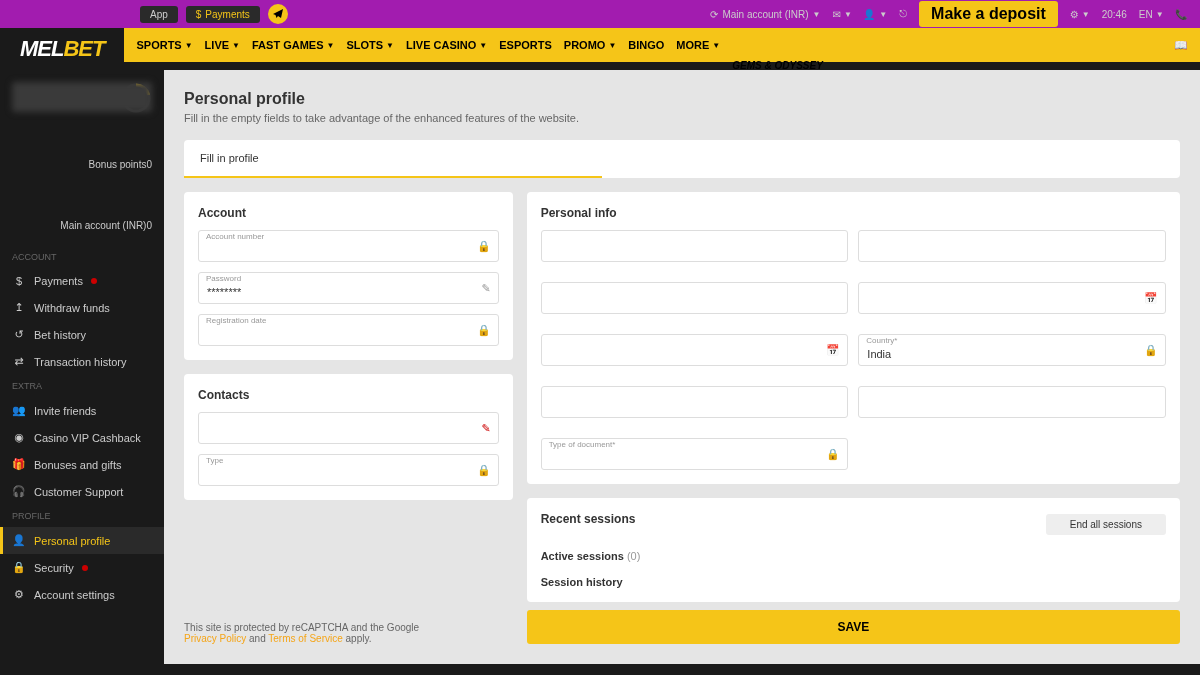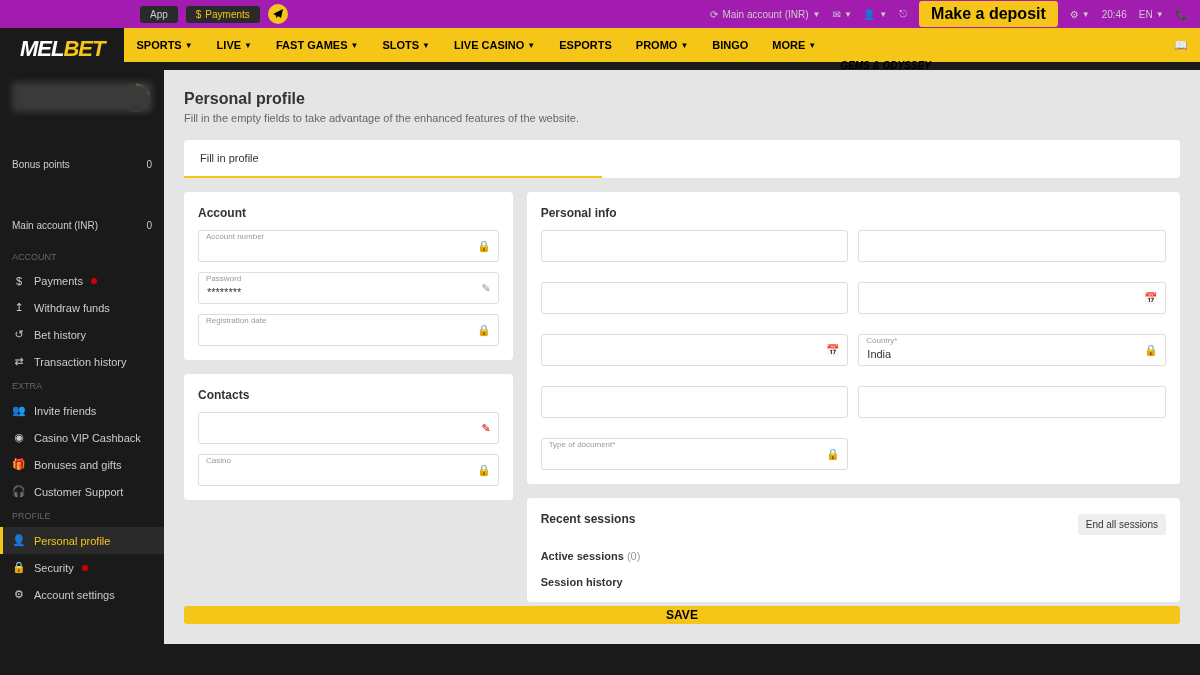--- a/index.html
+++ b/index.html
@@ -13,34 +13,34 @@
 .telegram-btn { background: #f5c518; width: 20px; height: 20px; border-radius: 50%; display: flex; align-items: center; justify-content: center; color: #000; }
 .topbar-right { margin-left: auto; display: flex; align-items: center; gap: 12px; }
 .account-link { color: #ccc; font-size: 10px; display: flex; align-items: center; gap: 4px; }
 .deposit-btn { background: #f5c518; color: #000; padding: 4px 12px; border-radius: 3px; font-size: 16px; font-weight: bold; }
 .top-icon { color: #ccc; cursor: pointer; display: flex; align-items: center; gap: 3px; font-size: 10px; }
 
 
 .header { display: flex; align-items: flex-start; }
 .logo { padding: 8px 20px; font-size: 22px; font-weight: 900; color: #fff; letter-spacing: -1px; font-style: italic; }
 .logo .bet { color: #f5c518; }
-.nav { background: #f5c518; flex: 1; height: 34px; display: flex; align-items: center; padding: 0 12px; gap: 24px; }
+.nav { background: #f5c518; flex: 1; height: 34px; display: flex; align-items: center; padding: 0 12px; gap: 12px; }
 .nav-item { color: #000; font-size: 11px; font-weight: bold; display: flex; align-items: center; gap: 3px; cursor: pointer; }
 .nav-gems { color: #000; font-style: italic; font-weight: 900; font-size: 10px; margin-top: 40px; }
 .nav-book { margin-left: auto; color: #000; }
 
 
 .main { display: flex; }
 .sidebar { width: 164px; background: #1a1a1a; min-height: 500px; }
 .profile-box { padding: 12px; position: relative; }
 .blur-box { background: #3a3a3a; height: 30px; border-radius: 3px; filter: blur(3px); margin-bottom: 8px; }
 .progress-ring { position: absolute; right: 12px; top: 12px; width: 32px; height: 32px; }
 .progress-ring svg { transform: rotate(-90deg); }
 .progress-text { position: absolute; top: 50%; left: 50%; transform: translate(-50%, -50%); font-size: 8px; color: #fff; }
-.balance-row { display: flex; justify-content: space-between; color: #ccc; font-size: 10px; padding: 3px 0; margin-top: 44px; }
+.balance-row { display: flex; justify-content: flex-end; color: #ccc; font-size: 10px; padding: 3px 0; margin-top: 44px; }
 .side-section { color: #666; font-size: 9px; padding: 6px 12px; text-transform: uppercase; }
 .side-item { display: flex; align-items: center; gap: 8px; padding: 7px 12px; color: #ccc; font-size: 11px; cursor: pointer; }
 .side-item.active { background: #2a2a2a; color: #f5c518; border-left: 3px solid #f5c518; padding-left: 9px; }
 .side-item .icon { width: 14px; text-align: center; }
 .alert-dot { width: 6px; height: 6px; background: #c00; border-radius: 50%; }
 
 
 .content { flex: 1; background: #e5e5e5; padding: 20px; color: #333; }
 .page-title { font-size: 16px; font-weight: bold; margin-bottom: 4px; }
 .page-sub { font-size: 11px; color: #666; margin-bottom: 16px; }
@@ -54,27 +54,27 @@
 .card { background: #fff; border-radius: 4px; padding: 14px; }
 .card-title { font-size: 12px; font-weight: bold; margin-bottom: 10px; }
 .field-grid { display: grid; grid-template-columns: 1fr 1fr; gap: 10px; }
 .field { position: relative; margin-bottom: 10px; }
 .field:last-child { margin-bottom: 0; }
 .field-label { position: absolute; top: 2px; left: 8px; font-size: 8px; color: #999; }
 .field-input { width: 100%; border: 1px solid #ddd; border-radius: 3px; padding: 12px 28px 4px 8px; font-size: 11px; color: #333; background: #fff; height: 32px; }
 .field-icon { position: absolute; right: 8px; top: 50%; transform: translateY(-50%); color: #999; font-size: 11px; }
 
 .sessions { display: flex; justify-content: space-between; align-items: center; }
-.end-sessions-btn { background: #eee; border: none; color: #333; padding: 5px 8px; font-size: 10px; border-radius: 3px; cursor: pointer; }
+.end-sessions-btn { background: #eee; border: none; color: #333; padding: 5px 24px; font-size: 10px; border-radius: 3px; cursor: pointer; }
 .session-line { font-size: 11px; font-weight: bold; margin-top: 14px; }
 .session-count { color: #999; font-weight: normal; }
 
 .captcha-note { font-size: 10px; color: #666; margin-top: 16px; }
 .captcha-note a { color: #f5a518; text-decoration: none; }
-.save-btn { width: 100%; background: #f5c518; color: #000; border: none; padding: 2px; font-size: 12px; font-weight: bold; border-radius: 3px; margin-top: 12px; cursor: pointer; }
+.save-btn { width: 100%; background: #f5c518; color: #000; border: none; padding: 10px; font-size: 12px; font-weight: bold; border-radius: 3px; margin-top: 12px; cursor: pointer; }
 
 
 .footer { background: #1a1a1a; padding: 20px 28px; display: flex; gap: 80px; }
 
 .chevron { font-size: 8px; }
 svg { display: block; }
 </style>
 </head>
 <body>
 
@@ -255,21 +255,21 @@
           </div>
         </div>
 
         <div class="card">
           <div class="card-title">Contacts</div>
           <div class="field">
             <input class="field-input" style="color: transparent; text-shadow: rgb(153, 153, 153) 0px 0px 6px;">
             <span class="field-icon" style="color:#c00">✎</span>
           </div>
           <div class="field">
-            <span class="field-label">Casino</span>
+            <span class="field-label">Type</span>
             <input class="field-input" readonly="" style="color: transparent; text-shadow: rgb(153, 153, 153) 0px 0px 6px;">
             <span class="field-icon">🔒</span>
           </div>
         </div>
       </div>
 
       <div class="card-col">
         <div class="card">
           <div class="card-title">Personal info</div>
           <div class="field-grid">
@@ -298,20 +298,24 @@
             <div class="card-title">Recent sessions</div>
             <button class="end-sessions-btn">End all sessions</button>
           </div>
           <div class="session-line"><span>Active sessions</span> <span class="session-count">(0)</span></div>
           <div class="session-line">Session history</div>
         </div>
       </div>
     </div>
 
     <div style="display:flex;gap:14px;align-items:flex-end;margin-top:4px">
+      <div class="captcha-note" style="flex:0 0 33%">
+        <span>This site is protected by reCAPTCHA and the Google</span><br>
+        <a>Privacy Policy</a><span> and </span><a>Terms of Service</a><span> apply.</span>
+      </div>
       <button class="save-btn" style="flex:1;margin-top:0">SAVE</button>
     </div>
   </div>
 </div>
 
 <div class="footer">
   
   
   
   

